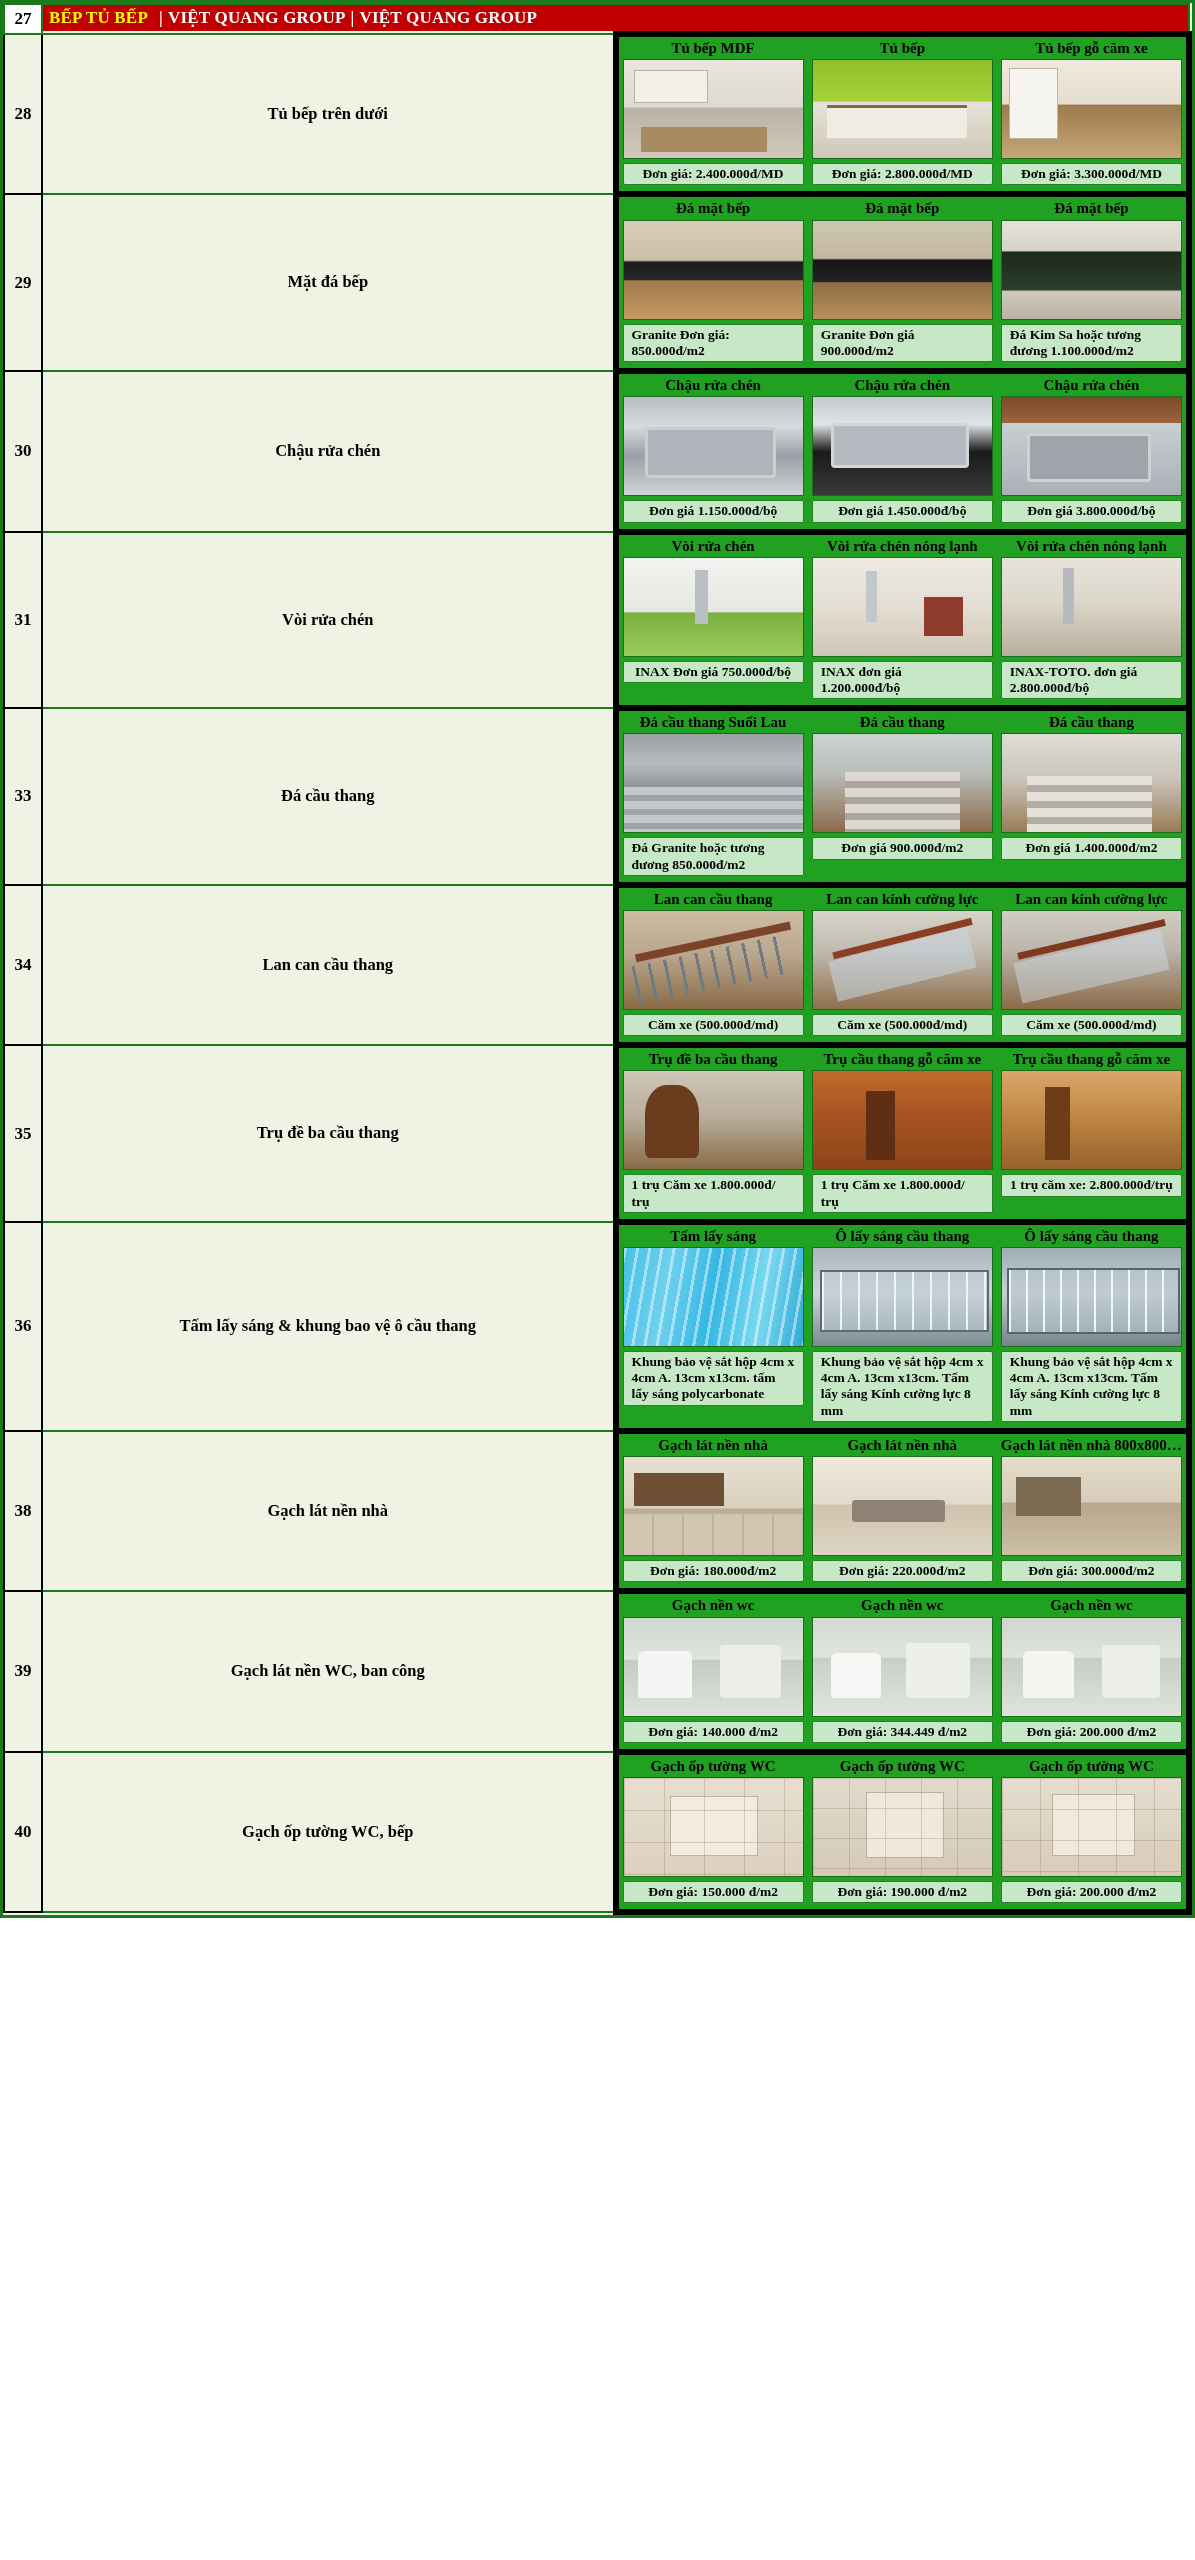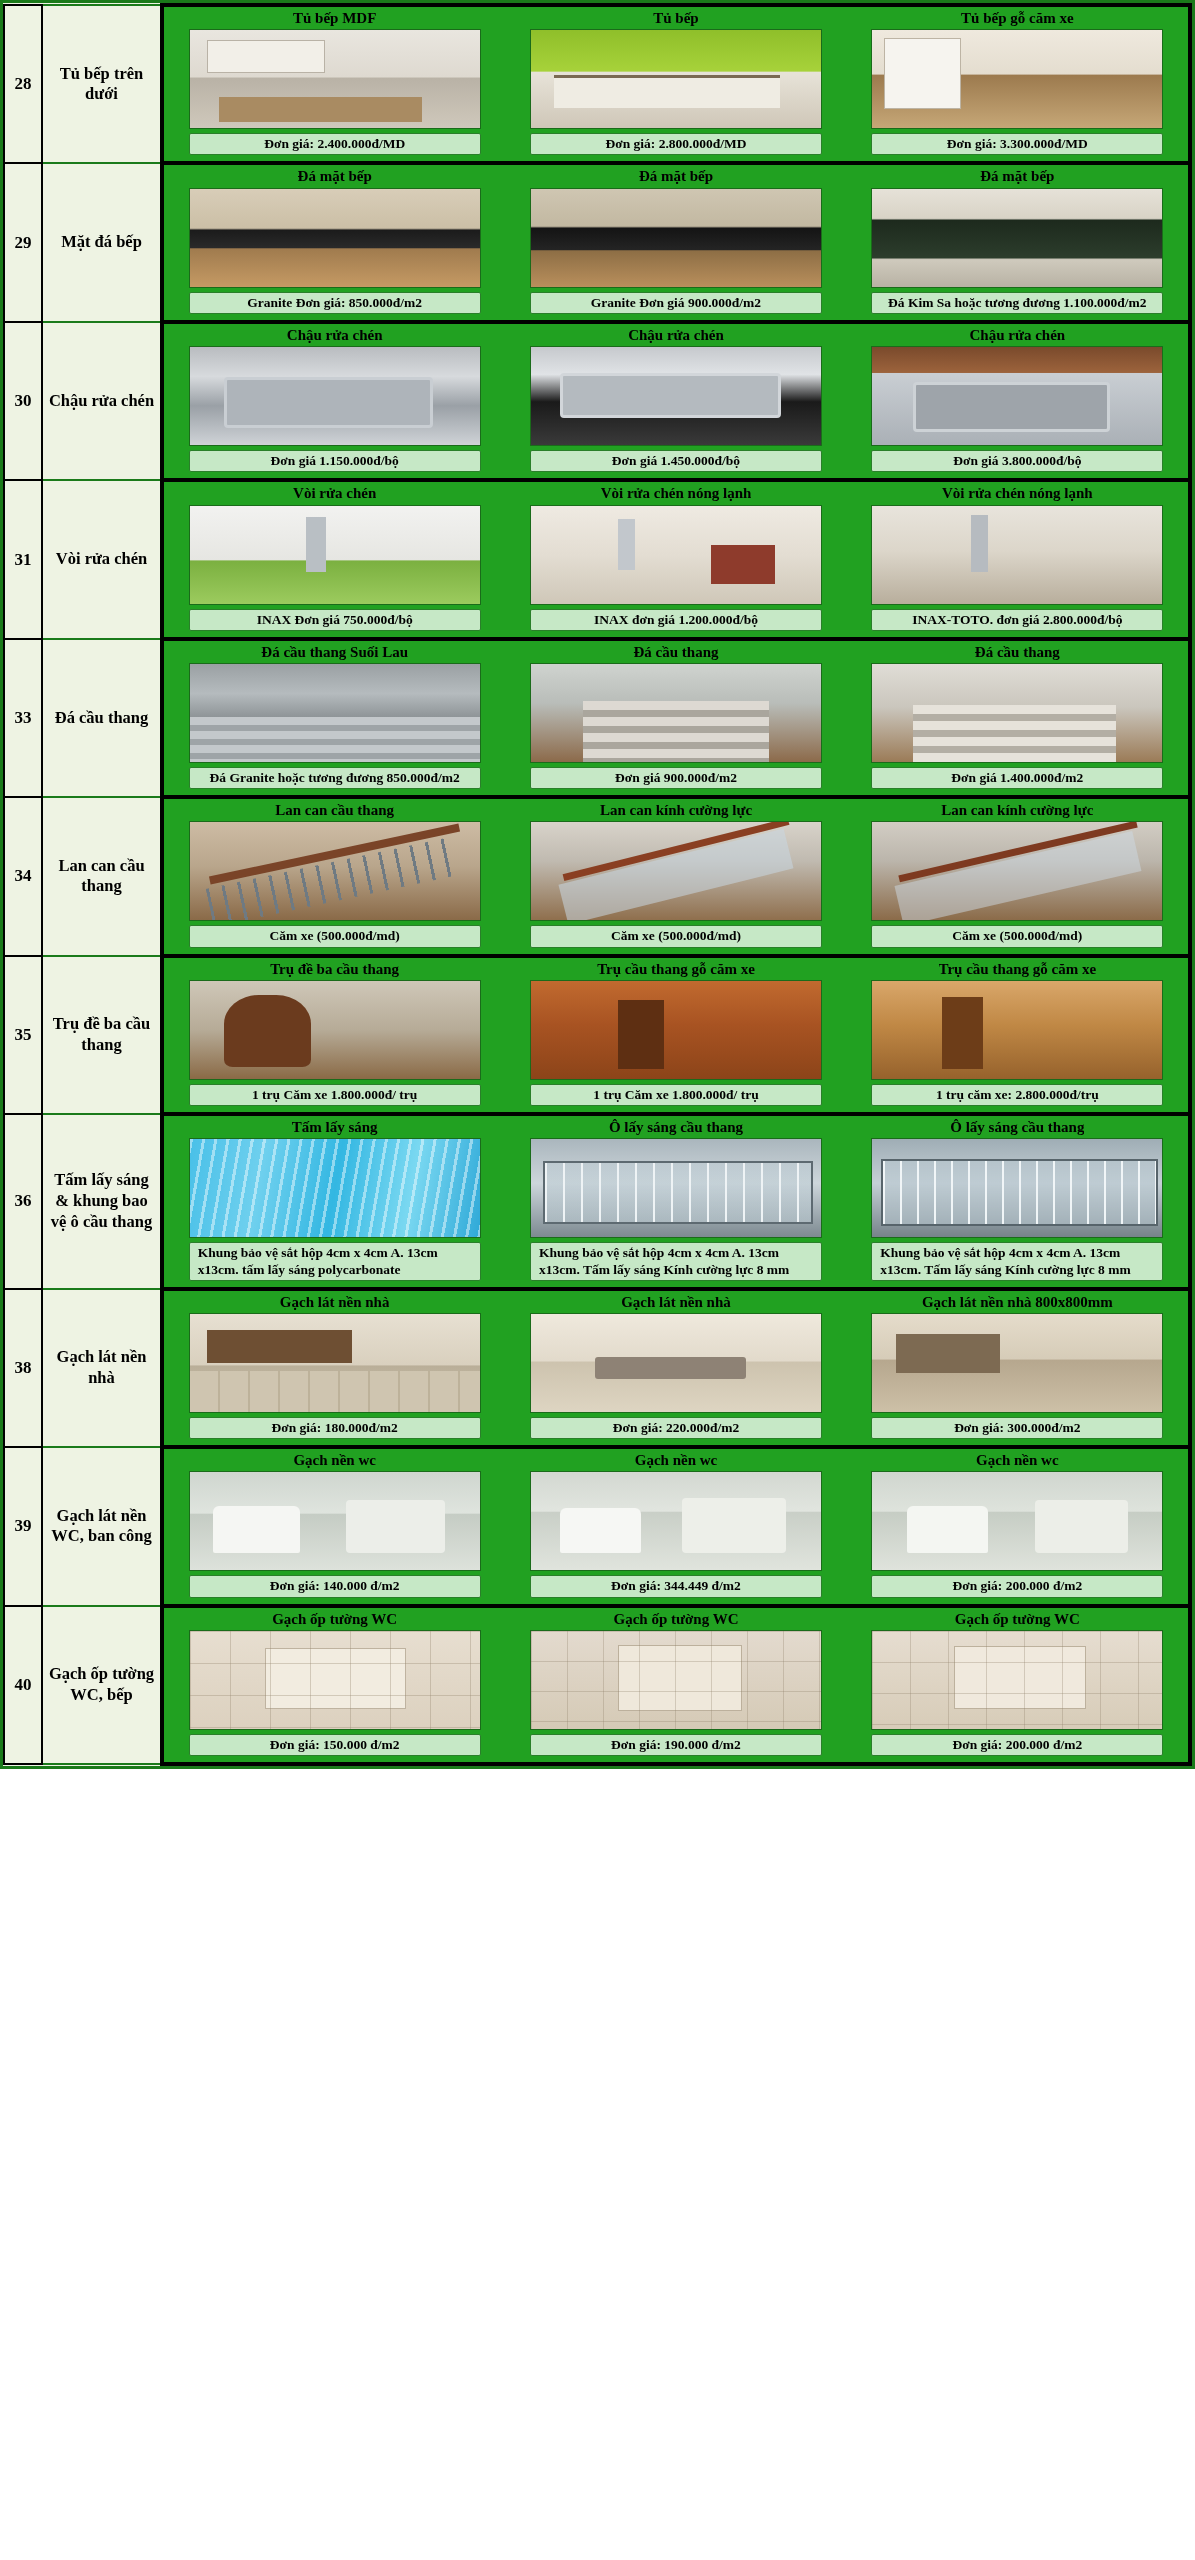--- a/index.html
+++ b/index.html
@@ -71,21 +71,21 @@
     font-weight: bold;
     font-size: 16.5px;
     line-height: 1.25;
     background: #eef3e3;
     border: 2px solid #1a7a1a;
     padding: 0 4px;
   }
   
   td.content {
     padding: 0;
-    border: 4px solid #000000;
+    border: 6px solid #000000;
     background: #21a121;
   }
   .cards {
     display: flex;
     width: 100%;
   }
   .card {
     flex: 1 1 33.333%;
     padding: 3px 4px 6px 4px;
     display: flex;
@@ -242,20 +242,32 @@
     background: repeating-linear-gradient(90deg,rgba(145,130,108,.32) 0 1px,transparent 1px 38px),
                 repeating-linear-gradient(180deg,rgba(145,130,108,.32) 0 1px,transparent 1px 31px); }
   .wall3:before { content:""; position:absolute; left:28%; top:16%; width:45%; height:62%; background:#f0e9dd; border:1px solid #bdb19d; }
 </style>
 </head>
 <body>
 
 <div class="sheet">
   <table class="grid">
     <tbody id="rows-body">
+        <tr class="banner">
+          <td class="num banner-num">27</td>
+          <td colspan="2">
+            <div class="banner-bar">
+              <span class="cat">BẾP TỦ BẾP</span>
+              <span class="sep">|</span>
+              <span class="vqg">VIỆT QUANG GROUP</span>
+              <span class="sep">|</span>
+              <span class="vqg">VIỆT QUANG GROUP</span>
+            </div>
+          </td>
+        </tr>
         <tr>
           <td class="num">28</td>
           <td class="label">Tủ bếp trên dưới</td>
           <td class="content">
             <div class="cards">
               <div class="card">
                 <div class="cap-top">Tủ bếp MDF</div>
                 <div class="photo kit1"></div>
                 <div class="cap-bot">Đơn giá: 2.400.000đ/MD</div>
               </div>

